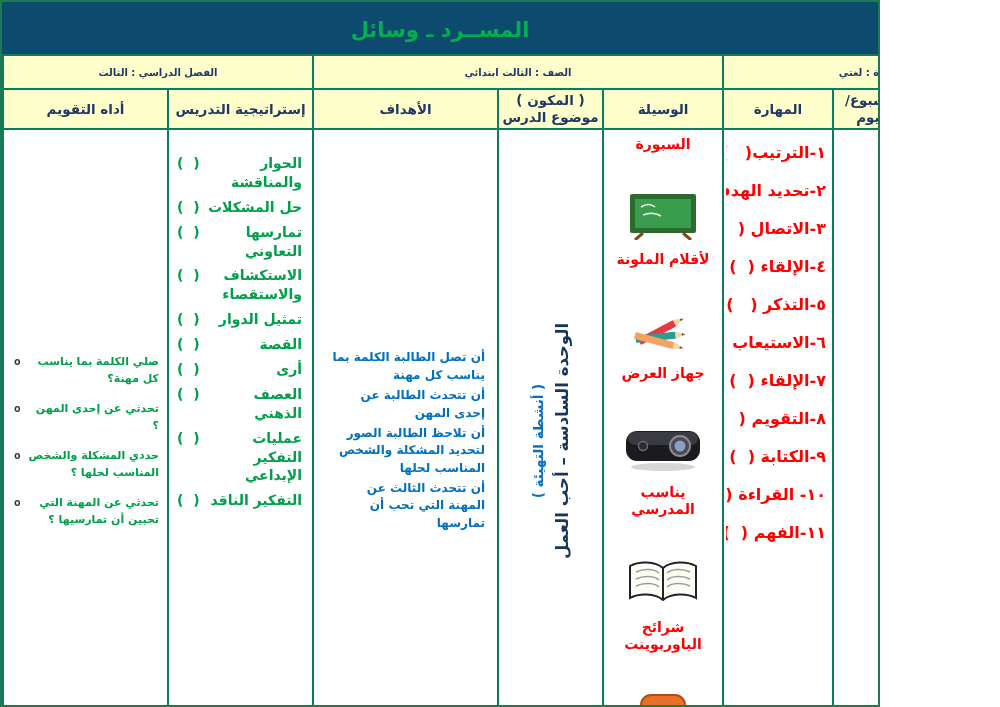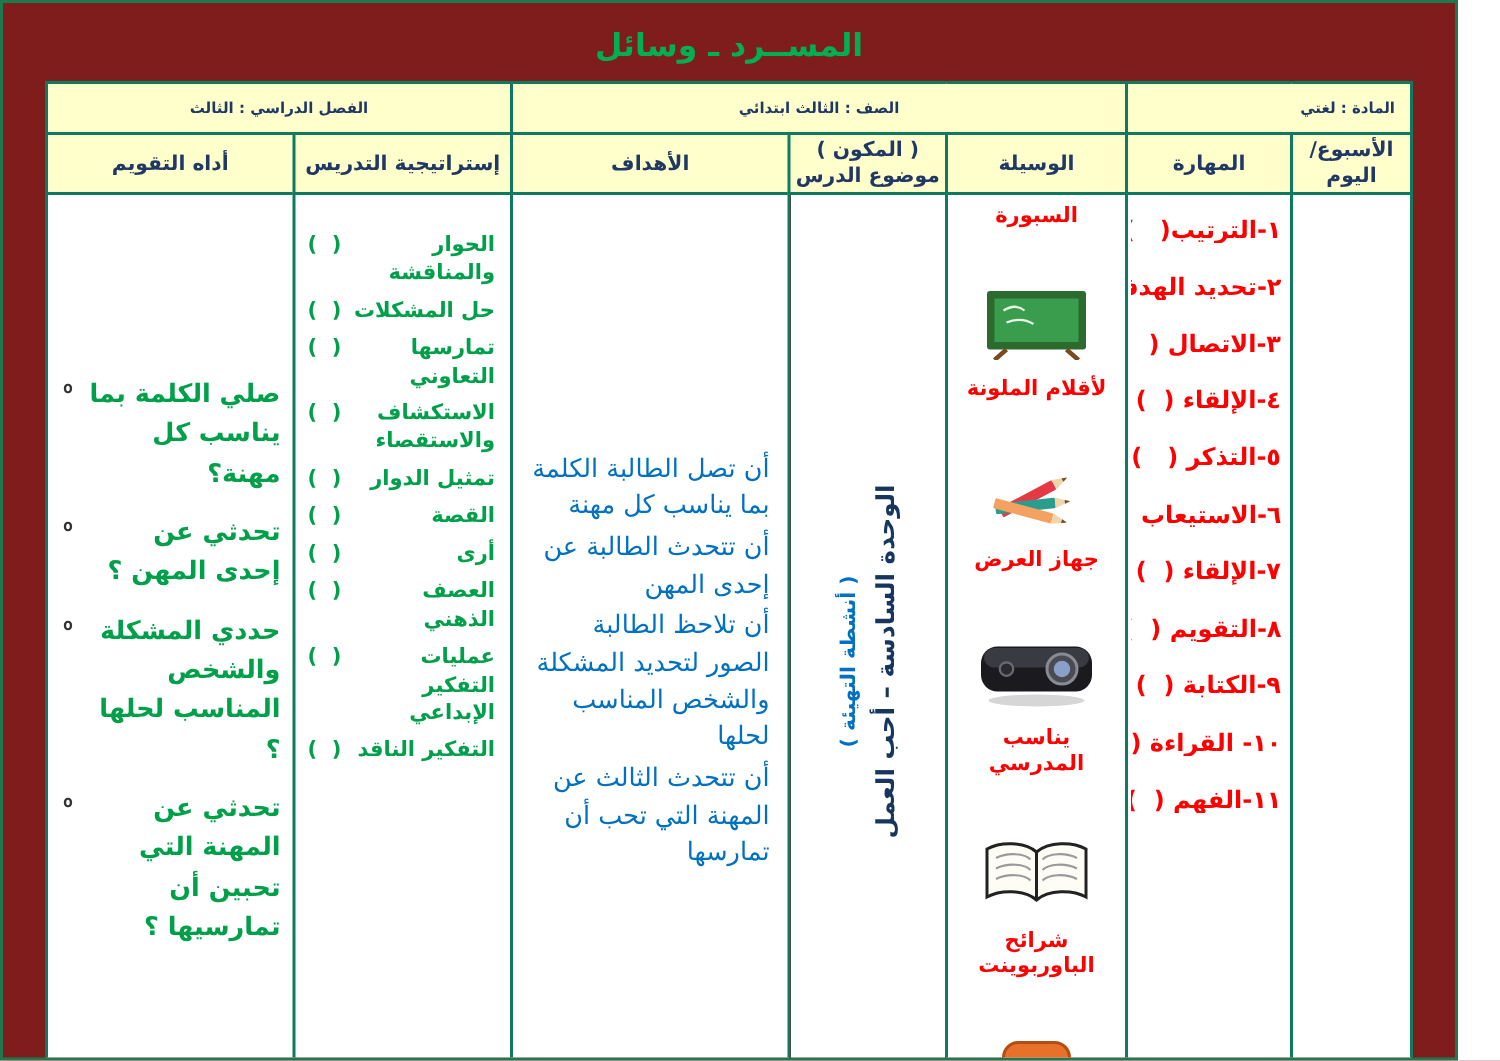--- a/index.html
+++ b/index.html
@@ -1,18 +1,18 @@
 <!DOCTYPE html>
 <html lang="ar"><head>
 <meta charset="utf-8">
 <style>
   * { box-sizing: border-box; }
   html,body { margin:0; padding:0; background:#fff; }
   body { width:1000px; height:707px; font-family:"DejaVu Sans", sans-serif; }
-  .page { width:972px; height:707px; border:2px solid #1e7a4e; background:#7f1d1d; overflow:hidden; }
+  .page { width:880px; height:707px; border:2px solid #1e7a4e; background:#0c4a6e; overflow:hidden; }
   .title { text-align:center; color:#00b050; font-weight:bold; font-size:21px; margin:16px 0 12px 0; }
   table.sched { width:910px; margin:0 auto; border-collapse:collapse; direction:rtl; table-layout:fixed; }
   table.sched th, table.sched td { border:2px solid #0e7a5f; padding:0; }
   thead th { background:#ffffcc; color:#1f3864; font-weight:bold; }
   .row-top th { height:34px; font-size:10px; text-align:center; }
   .row-top th.th-subject { text-align:right; padding-right:10px; }
   .row-cols th { height:40px; font-size:13.5px; text-align:center; vertical-align:middle; line-height:1.25; }
   .row-body td { height:424px; vertical-align:top; background:#fff; }
 
   
@@ -26,34 +26,34 @@
 
   
   .cell-topic { position:relative; }
   .topic-wrap { position:absolute; top:50%; left:50%; transform:translate(-50%,-50%) rotate(-90deg); display:flex; flex-direction:column; align-items:center; gap:7px; white-space:nowrap; }
   .topic-sub { color:#0070c0; font-weight:bold; font-size:13.5px; }
   .topic-main { color:#17365d; font-weight:bold; font-size:16.5px; }
 
   
   .cell-obj { vertical-align:middle !important; }
   .obj-list { display:flex; flex-direction:column; gap:3px; padding:0 12px; }
-  .obj-item { color:#0070c0; font-weight:normal; font-size:17px; text-align:right; line-height:1.45; direction:rtl; }
+  .obj-item { color:#0070c0; font-weight:bold; font-size:12px; text-align:right; line-height:1.45; direction:rtl; }
 
   
   .strat-list { display:flex; flex-direction:column; gap:6px; padding:24px 10px 0 8px; }
   .strat-item { display:flex; align-items:flex-start; direction:rtl; color:#00a04a; font-weight:bold; font-size:14px; line-height:1.35; }
   .strat-label { flex:1; }
   .strat-mark { width:30px; text-align:left; white-space:pre; direction:ltr; }
 
   
   .cell-eval { vertical-align:middle !important; }
   .eval-list { display:flex; flex-direction:column; gap:13px; padding:0 8px 0 10px; }
   .eval-item { display:flex; direction:ltr; gap:6px; }
   .eval-bullet { color:#333; font-weight:bold; font-size:11px; padding-top:2px; font-family:"DejaVu Sans Mono", monospace; }
-  .eval-text { flex:1; direction:rtl; color:#00a04a; font-weight:bold; font-size:17px; text-align:right; line-height:1.55; }
+  .eval-text { flex:1; direction:rtl; color:#00a04a; font-weight:bold; font-size:11px; text-align:right; line-height:1.55; }
 </style>
 </head>
 <body>
 
 <div class="page">
 
   <div class="title">المســرد ـ وسائل</div>
 
   <table class="sched" dir="rtl">
     <colgroup>

